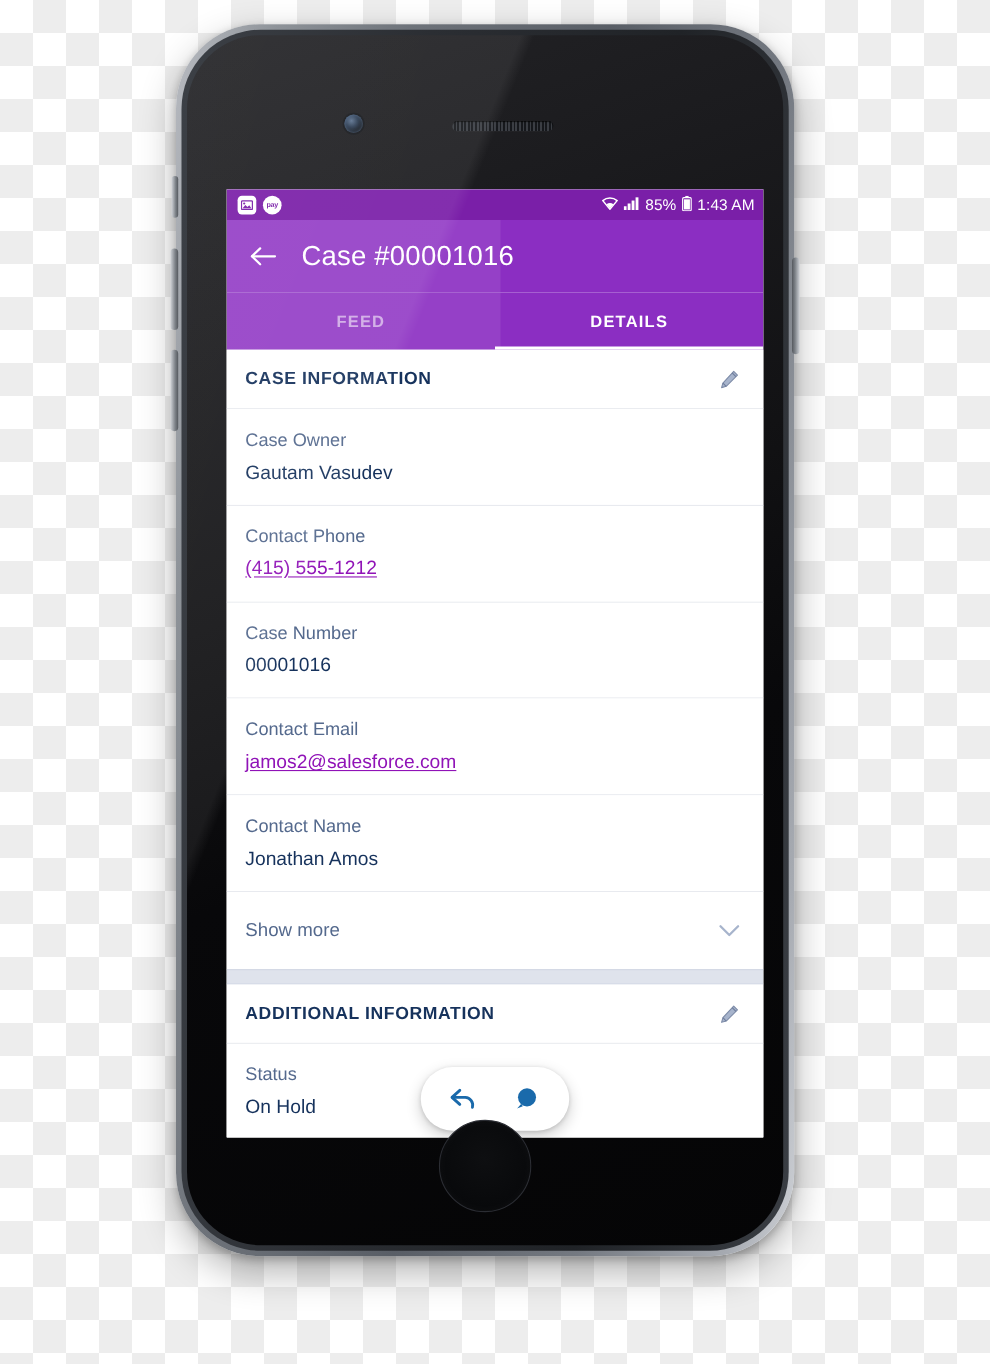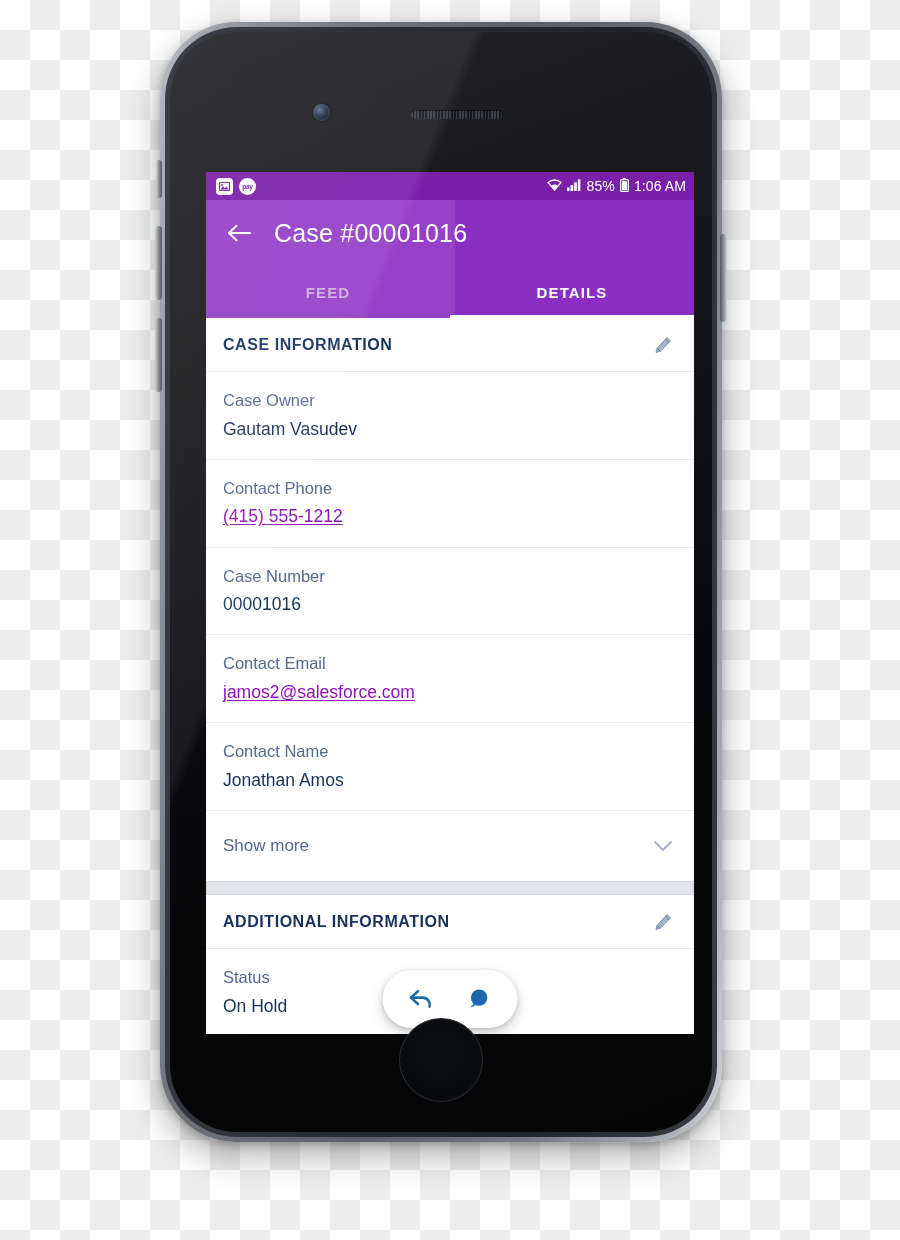--- a/index.html
+++ b/index.html
@@ -350,21 +350,21 @@
               </svg>
             </span>
             <span class="sb-text">85%</span>
             <span>
               <svg width="9" height="14" viewBox="0 0 9 14" aria-hidden="true">
                 <rect x="3" y="0" width="3" height="1.4" fill="#ffffff"></rect>
                 <rect x="0.6" y="1.6" width="7.8" height="12" rx="1" fill="none" stroke="#ffffff" stroke-width="1.1"></rect>
                 <rect x="1.8" y="3.2" width="5.4" height="9.2" fill="#ffffff"></rect>
               </svg>
             </span>
-            <span class="sb-text">1:06 AM</span>
+            <span class="sb-text">1:43 AM</span>
           </div>
         </div>
 
         <div class="appbar">
           <div class="shade"></div>
           <div class="back-btn">
             <svg width="26" height="20" viewBox="0 0 26 20" aria-hidden="true">
               <path d="M24 10 H3" stroke="#ffffff" stroke-width="2" stroke-linecap="round" fill="none"></path>
               <path d="M10.5 2.8 L3 10 L10.5 17.2" stroke="#ffffff" stroke-width="2" stroke-linecap="round" stroke-linejoin="round" fill="none"></path>
             </svg>

